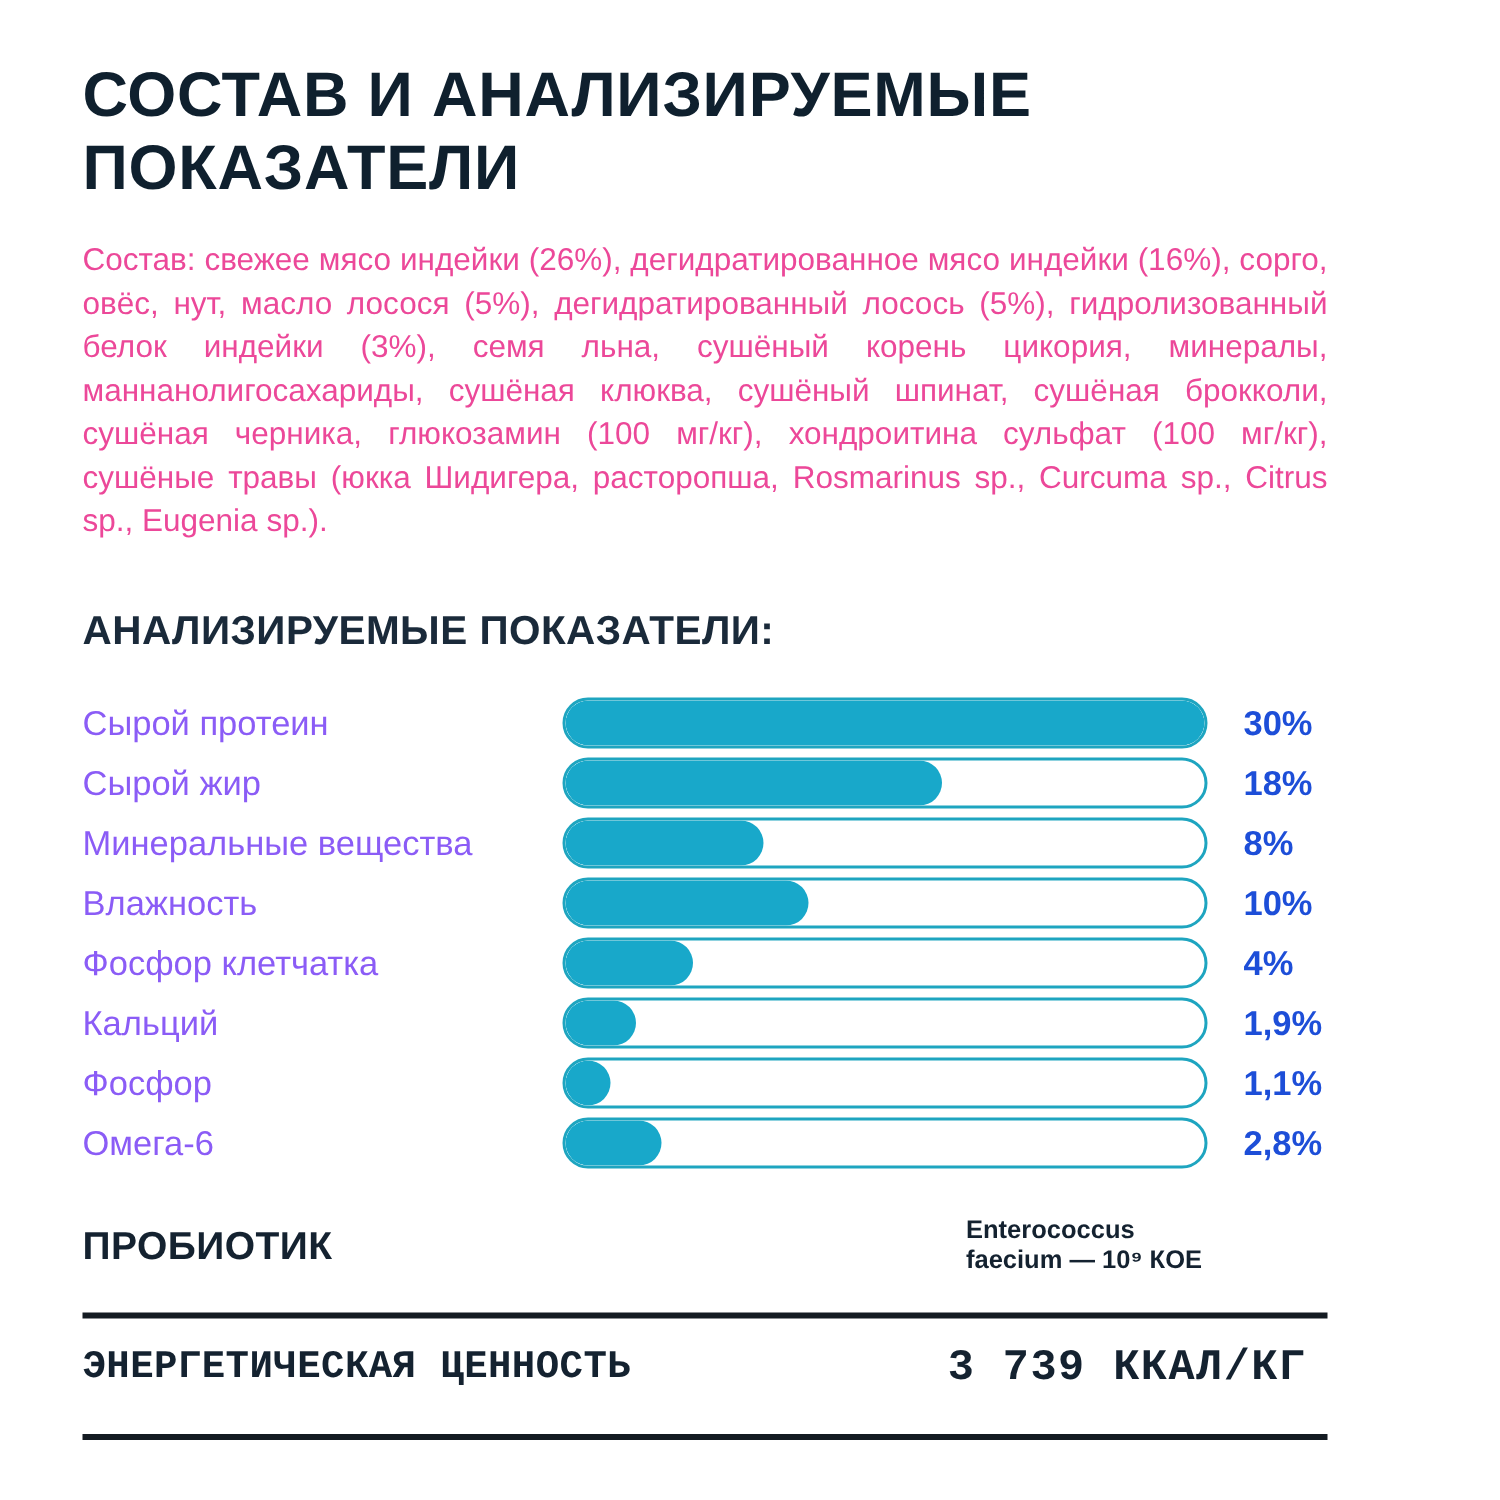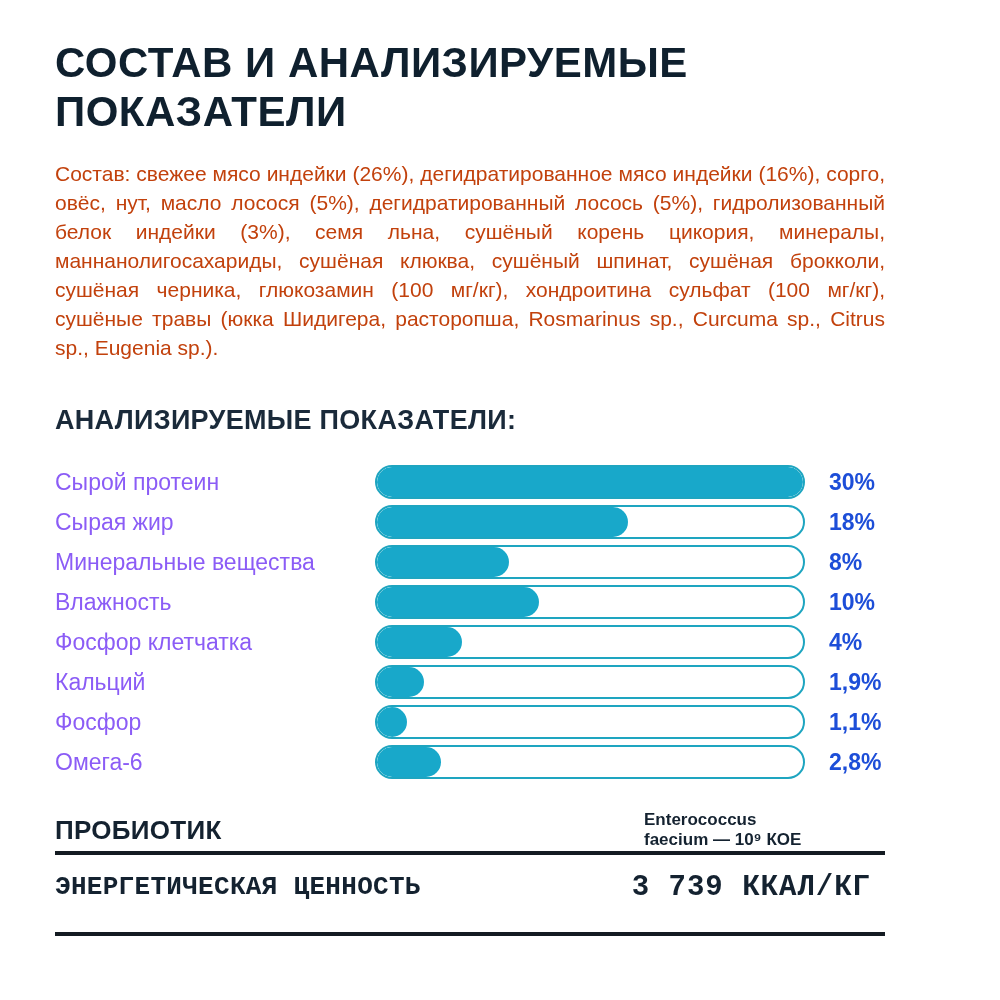--- a/index.html
+++ b/index.html
@@ -21,21 +21,21 @@
     letter-spacing: 0.5px;
     color: #0f202e;
     text-transform: uppercase;
     max-width: 780px;
     margin-bottom: 24px;
   }
   .composition {
     font-size: 21px;
     line-height: 1.38;
     text-align: justify;
-    color: #c2410c;
+    color: #ec4899;
     margin-bottom: 42px;
   }
   .section-heading {
     font-size: 27px;
     font-weight: 700;
     letter-spacing: 0.3px;
     color: #1a2a3a;
     margin-bottom: 26px;
   }
   .chart { margin-bottom: 24px; }
@@ -74,21 +74,21 @@
     font-weight: 700;
     color: #1d4ed8;
     white-space: nowrap;
   }
   .info-row {
     display: flex;
     align-items: center;
     justify-content: space-between;
     border-bottom: 4px solid #141b22;
   }
-  .info-row.probiotic { padding-bottom: 0; margin-bottom: 16px; margin-top: 28px; }
+  .info-row.probiotic { padding-bottom: 24px; margin-bottom: 16px; margin-top: 28px; }
   .info-row.energy    { padding-bottom: 28px; font-family: Liberation Mono, monospace; }
   .info-label {
     font-size: 26px;
     font-weight: 700;
     letter-spacing: 0.3px;
     color: #142230;
     text-transform: uppercase;
   }
   .probiotic-value {
     width: 235px;
@@ -123,21 +123,21 @@
   <div class="chart" id="chart">
     <div class="row">
       <span class="row-label">Сырой протеин</span>
       <div class="track">
         <div class="fill" style="width: 100%;"></div>
       </div>
       <span class="row-value">30%</span>
     </div>
 
     <div class="row">
-      <span class="row-label">Сырая жир</span>
+      <span class="row-label">Сырой жир</span>
       <div class="track">
         <div class="fill" style="width: 59%;"></div>
       </div>
       <span class="row-value">18%</span>
     </div>
 
     <div class="row">
       <span class="row-label">Минеральные вещества</span>
       <div class="track">
         <div class="fill" style="width: 31%;"></div>

